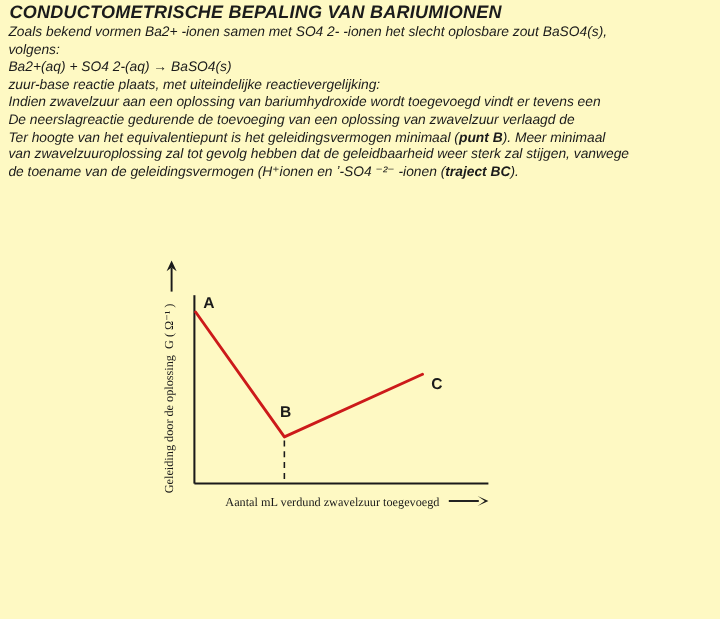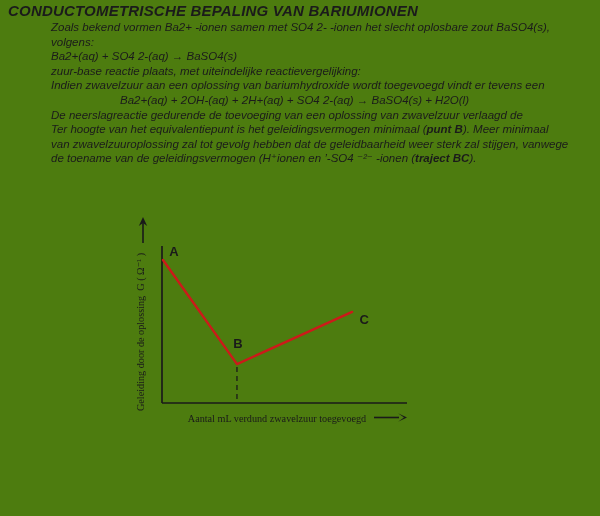--- a/index.html
+++ b/index.html
@@ -1,50 +1,49 @@
 <!DOCTYPE html>
 <html><head>
 <meta charset="utf-8">
 <style>
   html,body{margin:0;padding:0;background:#fff;}
   .page{
-    position:relative;width:600px;height:516px;background:#4d7c0f;overflow:hidden;
+    position:relative;width:600px;height:516px;background:#fef9c3;overflow:hidden;
     font-family:"Liberation Sans","DejaVu Sans",sans-serif;color:#1b1b1b;
   }
   .title{
     position:absolute;left:8px;top:2px;margin:0;
     font-size:15px;font-weight:bold;font-style:italic;letter-spacing:.2px;
     white-space:nowrap;
   }
   .textblock{
     position:absolute;left:7px;top:20px;
     font-style:italic;font-size:11.5px;line-height:14.6px;
     white-space:nowrap;
   }
-  .tline{height:14.6px;margin-left:44px;}
+  .tline{height:14.6px;}
   .eq1{}
   .eq2{margin-left:113px;}
   .b{font-weight:bold;}
   #chart{position:absolute;left:125px;top:215px;width:300px;height:225px;}
   #chart svg{display:block;}
 </style>
 </head>
 <body>
 
 <div class="page">
 
   <h1 class="title">CONDUCTOMETRISCHE BEPALING VAN BARIUMIONEN</h1>
 
   <div class="textblock">
     <div class="tline"><span>Zoals bekend vormen Ba2+ -ionen samen met SO4 2- -ionen het slecht oplosbare zout BaSO4(s),</span></div>
     <div class="tline"><span>volgens:</span></div>
     <div class="tline eq1"><span>Ba2+(aq) + SO4 2-(aq) → BaSO4(s)</span></div>
     <div class="tline"><span>zuur-base reactie plaats, met uiteindelijke reactievergelijking:</span></div>
     <div class="tline"><span>Indien zwavelzuur aan een oplossing van bariumhydroxide wordt toegevoegd vindt er tevens een</span></div>
-    <div class="tline eq2"><span>Ba2+(aq) + 2OH-(aq) + 2H+(aq) + SO4 2-(aq) → BaSO4(s) + H2O(l)</span></div>
     <div class="tline"><span>De neerslagreactie gedurende de toevoeging van een oplossing van zwavelzuur verlaagd de</span></div>
     <div class="tline">
       <span>Ter hoogte van het equivalentiepunt is het geleidingsvermogen minimaal (</span><span class="b">punt B</span><span>). Meer minimaal</span>
     </div>
     <div class="tline"><span>van zwavelzuuroplossing zal tot gevolg hebben dat de geleidbaarheid weer sterk zal stijgen, vanwege</span></div>
     <div class="tline">
       <span>de toename van de geleidingsvermogen (H⁺ionen en ʼ-SO4 ⁻²⁻ -ionen (</span><span class="b">traject BC</span><span>).</span>
     </div>
   </div>
 

